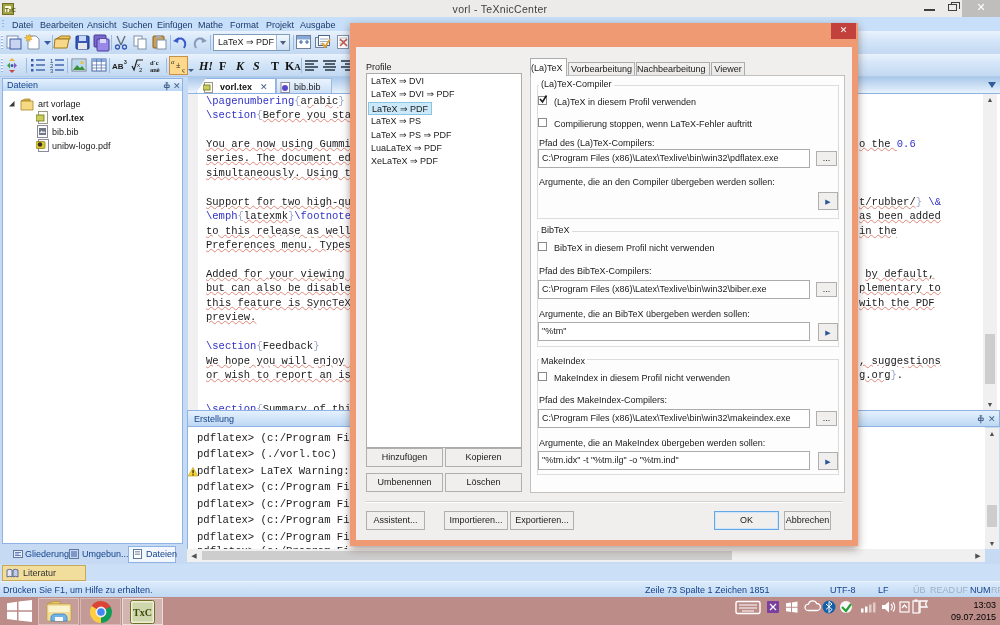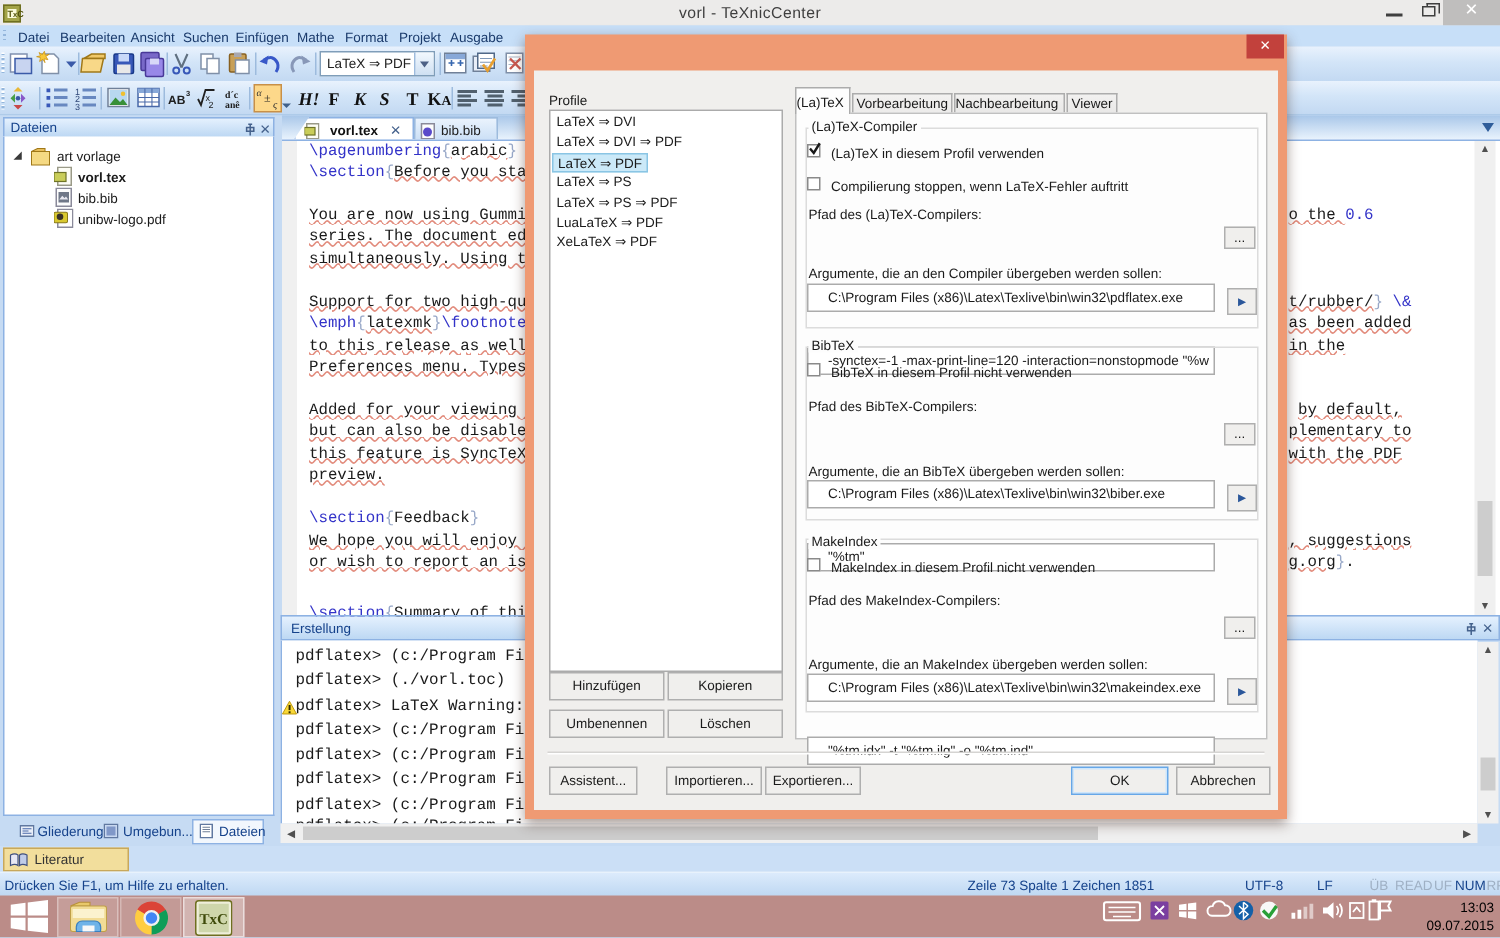--- a/index.html
+++ b/index.html
@@ -70,21 +70,21 @@
 #littab { position:absolute; left:2px; top:1px; width:84px; height:16px; background:#F2DE9C; border:1px solid #C8A85C; font-size:9px; color:#333; line-height:14px; padding-left:20px; }
 
 #statusbar { left:0; top:504px; width:1000px; height:16px; background:linear-gradient(#DCEBFC,#BFD8F2); border-top:1px solid #E8F2FC; font-size:9px; color:#15428B; }
 
 #taskbar { left:0; top:597px; width:1000px; height:28px; background:#BB8C88; color:#000000; }
 
 #dlg { left:350px; top:23px; width:508px; height:523px; background:#EF9A73; box-shadow:0 3px 8px rgba(60,30,20,0.45); z-index:50; }
 #dlgtitle { position:absolute; left:0; top:0; width:100%; height:24px; text-align:center; font-size:10px; color:#2B2B2B; line-height:22px; }
 #dlgclose { position:absolute; left:481px; top:0px; width:25px; height:16px; background:#C2413C; color:#FFF; font-size:9px; text-align:center; line-height:15px; }
 #dlgbody { position:absolute; left:6px; top:24px; width:496px; height:493px; background:#F0EFED; font-size:9px; color:#1A1A1A; }
-.din { position:absolute; background:#FFF; border:1px solid #ABABAB; font-size:9px; line-height:17px; padding-left:13px; white-space:pre; overflow:hidden;margin-top:40px; }
+.din { position:absolute; background:#FFF; border:1px solid #ABABAB; font-size:9px; line-height:17px; padding-left:3px; white-space:pre; overflow:hidden; }
 .dbtn { position:absolute; background:#F0EFED; border:1px solid #AFAFAF; font-size:9px; text-align:center; color:#1A1A1A; }
 .dlabel { position:absolute; white-space:nowrap; }
 .cb { position:absolute; width:9px; height:9px; background:#FFF; border:1px solid #8A8A8A; }
 .grp { position:absolute; border:1px solid #DCDCDC; }
 .grplab { position:absolute; background:#FDFDFD; padding:0 2px; }
 </style>
 </head>
 <body>
 
 <div class="abs" id="titlebar"></div>
@@ -516,21 +516,20 @@
       <svg width="10" height="10" style="position:absolute;left:7px;top:18px">
           <path d="M2 5 l2.5 3 4-6.5" stroke="#1A1A1A" stroke-width="1.6" fill="none"></path>
         </svg>
       <div class="dlabel" style="left:23px;top:21px">(La)TeX in diesem Profil verwenden</div>
       <div class="cb" style="left:7px;top:42px"></div>
       <div class="dlabel" style="left:23px;top:43px">Compilierung stoppen, wenn LaTeX-Fehler auftritt</div>
       <div class="dlabel" style="left:8px;top:62px">Pfad des (La)TeX-Compilers:</div>
       <div class="din" style="left:7px;top:73px;width:272px;height:19px">C:\Program Files (x86)\Latex\Texlive\bin\win32\pdflatex.exe</div>
       <div class="dbtn" style="left:285px;top:75px;width:21px;height:15px;line-height:12px">...</div>
       <div class="dlabel" style="left:8px;top:101px">Argumente, die an den Compiler übergeben werden sollen:</div>
-      <div class="din" style="left:7px;top:115px;width:272px;height:19px">-synctex=-1 -max-print-line=120 -interaction=nonstopmode "%w</div>
       <div class="dbtn" style="left:287px;top:116px;width:20px;height:18px;line-height:16px;color:#2B579A;font-size:7px;padding-top:1px">▶</div>
 
       <div class="grp" style="left:6px;top:155px;width:302px;height:116px"></div>
       <div class="grplab" style="left:8px;top:149px">BibTeX</div>
       <div class="cb" style="left:7px;top:166px"></div>
       <div class="dlabel" style="left:23px;top:167px">BibTeX in diesem Profil nicht verwenden</div>
       <div class="dlabel" style="left:8px;top:190px">Pfad des BibTeX-Compilers:</div>
       <div class="din" style="left:7px;top:204px;width:272px;height:19px">C:\Program Files (x86)\Latex\Texlive\bin\win32\biber.exe</div>
       <div class="dbtn" style="left:285px;top:206px;width:21px;height:15px;line-height:12px">...</div>
       <div class="dlabel" style="left:8px;top:233px">Argumente, die an BibTeX übergeben werden sollen:</div>
@@ -547,15 +546,15 @@
       <div class="dlabel" style="left:8px;top:362px">Argumente, die an MakeIndex übergeben werden sollen:</div>
       <div class="din" style="left:7px;top:375px;width:272px;height:19px">"%tm.idx" -t "%tm.ilg" -o "%tm.ind"</div>
       <div class="dbtn" style="left:287px;top:376px;width:20px;height:18px;line-height:16px;color:#2B579A;font-size:7px;padding-top:1px">▶</div>
     </div>
 
     <div style="position:absolute;left:9px;top:454px;width:478px;height:0;border-top:1px solid #D5D4D2;border-bottom:1px solid #FFFFFF"></div>
     <div class="dbtn" style="left:10px;top:464px;width:59px;height:19px;line-height:17px">Assistent...</div>
     <div class="dbtn" style="left:88px;top:464px;width:64px;height:19px;line-height:17px">Importieren...</div>
     <div class="dbtn" style="left:154px;top:464px;width:64px;height:19px;line-height:17px">Exportieren...</div>
     <div class="dbtn" style="left:358px;top:464px;width:65px;height:19px;line-height:17px;border:1px solid #66A7E8;box-shadow:inset 0 0 0 1px #CDE6FC">OK</div>
-    <div class="dbtn" style="left:428px;top:464px;width:63px;height:19px;line-height:17px">Abbrechen</div>
+    <div class="dbtn" style="left:428px;top:464px;width:47px;height:19px;line-height:17px">Abbrechen</div>
   </div>
 </div>
 
 </body></html>

